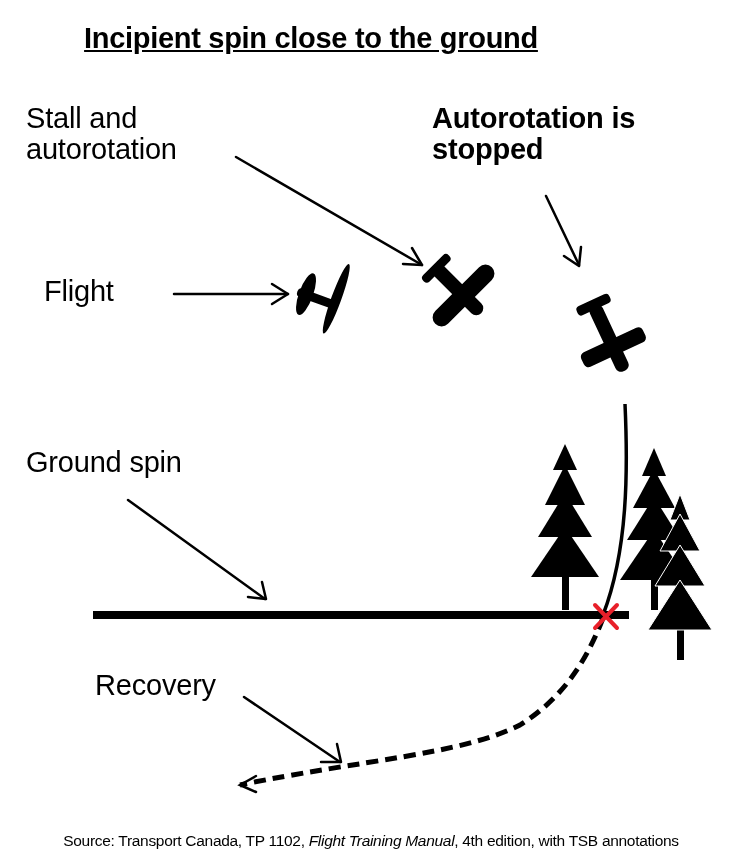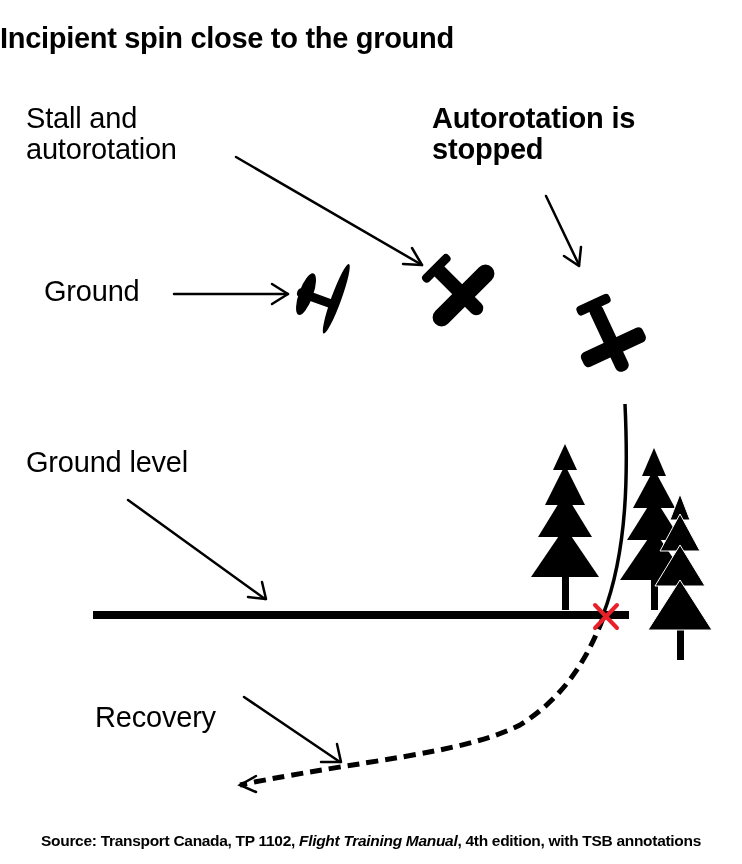--- a/index.html
+++ b/index.html
@@ -1,34 +1,34 @@
 <!DOCTYPE html>
 <html><head>
   <meta charset="utf-8">
   <style>
     html, body { margin:0; padding:0; background:#ffffff; }
     body { width:742px; height:864px; position:relative; overflow:hidden; font-family:"Liberation Sans", sans-serif; color:#000; }
-    .title { position:absolute; left:0; width:622px; top:22px; font-size:29px; font-weight:bold; letter-spacing:-0.3px; }
+    .title { position:absolute; left:0; width:622px; top:22px; text-align:center; font-size:29px; font-weight:bold; letter-spacing:-0.3px;text-decoration:underline; }
     .label { position:absolute; font-size:29px; line-height:31px; white-space:pre; letter-spacing:-0.2px; }
-    .source { position:absolute; left:0; width:742px; top:832px; text-align:center; font-size:15.5px; letter-spacing:-0.3px;font-weight:bold; }
+    .source { position:absolute; left:0; width:742px; top:832px; text-align:center; font-size:15.5px; letter-spacing:-0.3px; }
     .source em { font-style:italic; }
     svg.diagram { position:absolute; left:0; top:0; }
   </style>
 </head>
 <body>
 
 <div class="title">Incipient spin close to the ground</div>
 
 <div class="label" style="left:26px; top:103px;">Stall and
 autorotation</div>
 <div class="label" style="left:432px; top:103px;font-weight:bold;">Autorotation is
 stopped</div>
-<div class="label" style="left:44px; top:276px;">Ground</div>
-<div class="label" style="left:26px; top:447px;">Ground level</div>
-<div class="label" style="left:95px; top:702px;">Recovery</div>
+<div class="label" style="left:44px; top:276px;">Flight</div>
+<div class="label" style="left:26px; top:447px;">Ground spin</div>
+<div class="label" style="left:95px; top:670px;">Recovery</div>
 
 <svg class="diagram" width="742" height="864" viewBox="0 0 742 864">
 
   <g fill="none" stroke="#000" stroke-width="2.5" stroke-linecap="round" stroke-linejoin="round">
     <g>
       <line x1="236" y1="157" x2="422" y2="265"></line>
       <polyline points="403,264 422,265 412,248"></polyline>
     </g>
     <g>
       <line x1="546" y1="196" x2="579" y2="265"></line>

